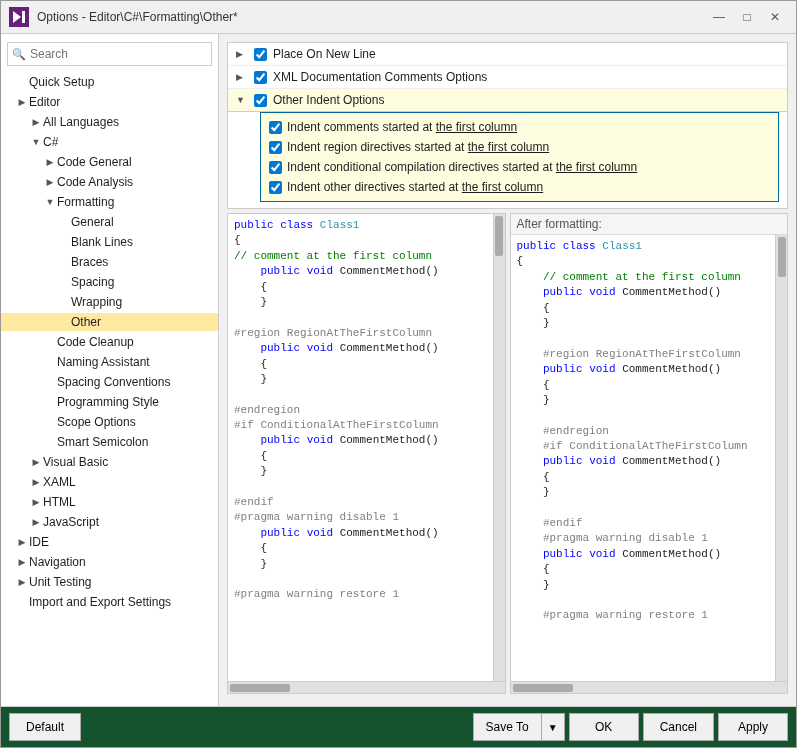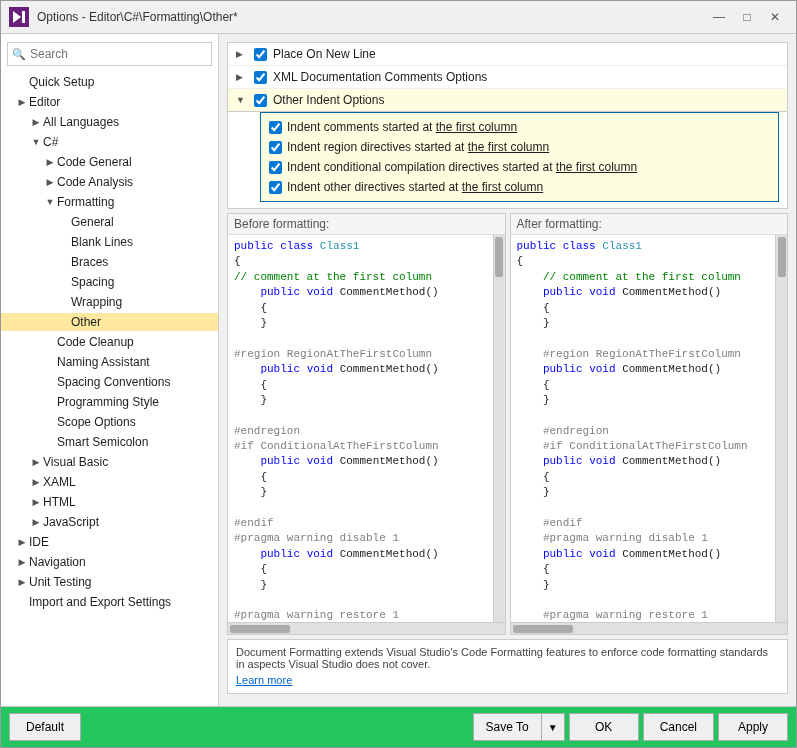--- a/index.html
+++ b/index.html
@@ -244,21 +244,21 @@
       margin-bottom: 3px;
     }
     .info-link {
       font-size: 11px;
       color: #0066cc;
       text-decoration: underline;
       cursor: pointer;
     }
     .bottom-bar {
       border-top: 1px solid #ccc;
-      background: #22c55e;
+      background: #14532d;
       padding: 6px 8px;
       display: flex;
       align-items: center;
       justify-content: space-between;
     }
     .bottom-left { display: flex; gap: 4px; }
     .bottom-right { display: flex; gap: 4px; }
     .btn {
       padding: 4px 16px;
       font-size: 12px;
@@ -544,21 +544,20 @@
           <div class="sub-option-row">
             <input type="checkbox" class="option-checkbox" checked="" style="">
             <span class="option-label">Indent other directives started at <span style="text-decoration:underline">the first column</span></span>
           </div>
         </div>
       </div>
 
       <div class="preview-area">
 
         <div class="preview-panel">
-          <div class="preview-label">Before formatting:</div>
           <div class="preview-inner">
             <div class="code-area">
               <div class="code-line"><span class="c-keyword">public</span> <span class="c-keyword">class</span> <span class="c-class">Class1</span></div>
               <div class="code-line"><span class="c-plain">{</span></div>
               <div class="code-line"><span class="c-comment">// comment at the first column</span></div>
               <div class="code-line">    <span class="c-keyword">public</span> <span class="c-keyword">void</span> <span class="c-plain">CommentMethod()</span></div>
               <div class="code-line">    <span class="c-plain">{</span></div>
               <div class="code-line">    <span class="c-plain">}</span></div>
               <div class="code-line">&nbsp;</div>
               <div class="code-line"><span class="c-directive">#region RegionAtTheFirstColumn</span></div>
@@ -622,24 +621,20 @@
             <div class="scrollbar-v">
               <div class="scrollbar-v-thumb"></div>
             </div>
           </div>
           <div class="scrollbar-h">
             <div class="scrollbar-thumb"></div>
           </div>
         </div>
       </div>
 
-      <div class="info-section">
-        <div class="info-text">Document Formatting extends Visual Studio's Code Formatting features to enforce code formatting standards in aspects Visual Studio does not cover.</div>
-        <a class="info-link">Learn more</a>
-      </div>
     </div>
   </div>
 
   <div class="bottom-bar">
     <div class="bottom-left">
       <button class="btn">Default</button>
     </div>
     <div class="bottom-right">
       <div class="btn-split">
         <button class="btn-split-main">Save To</button>

